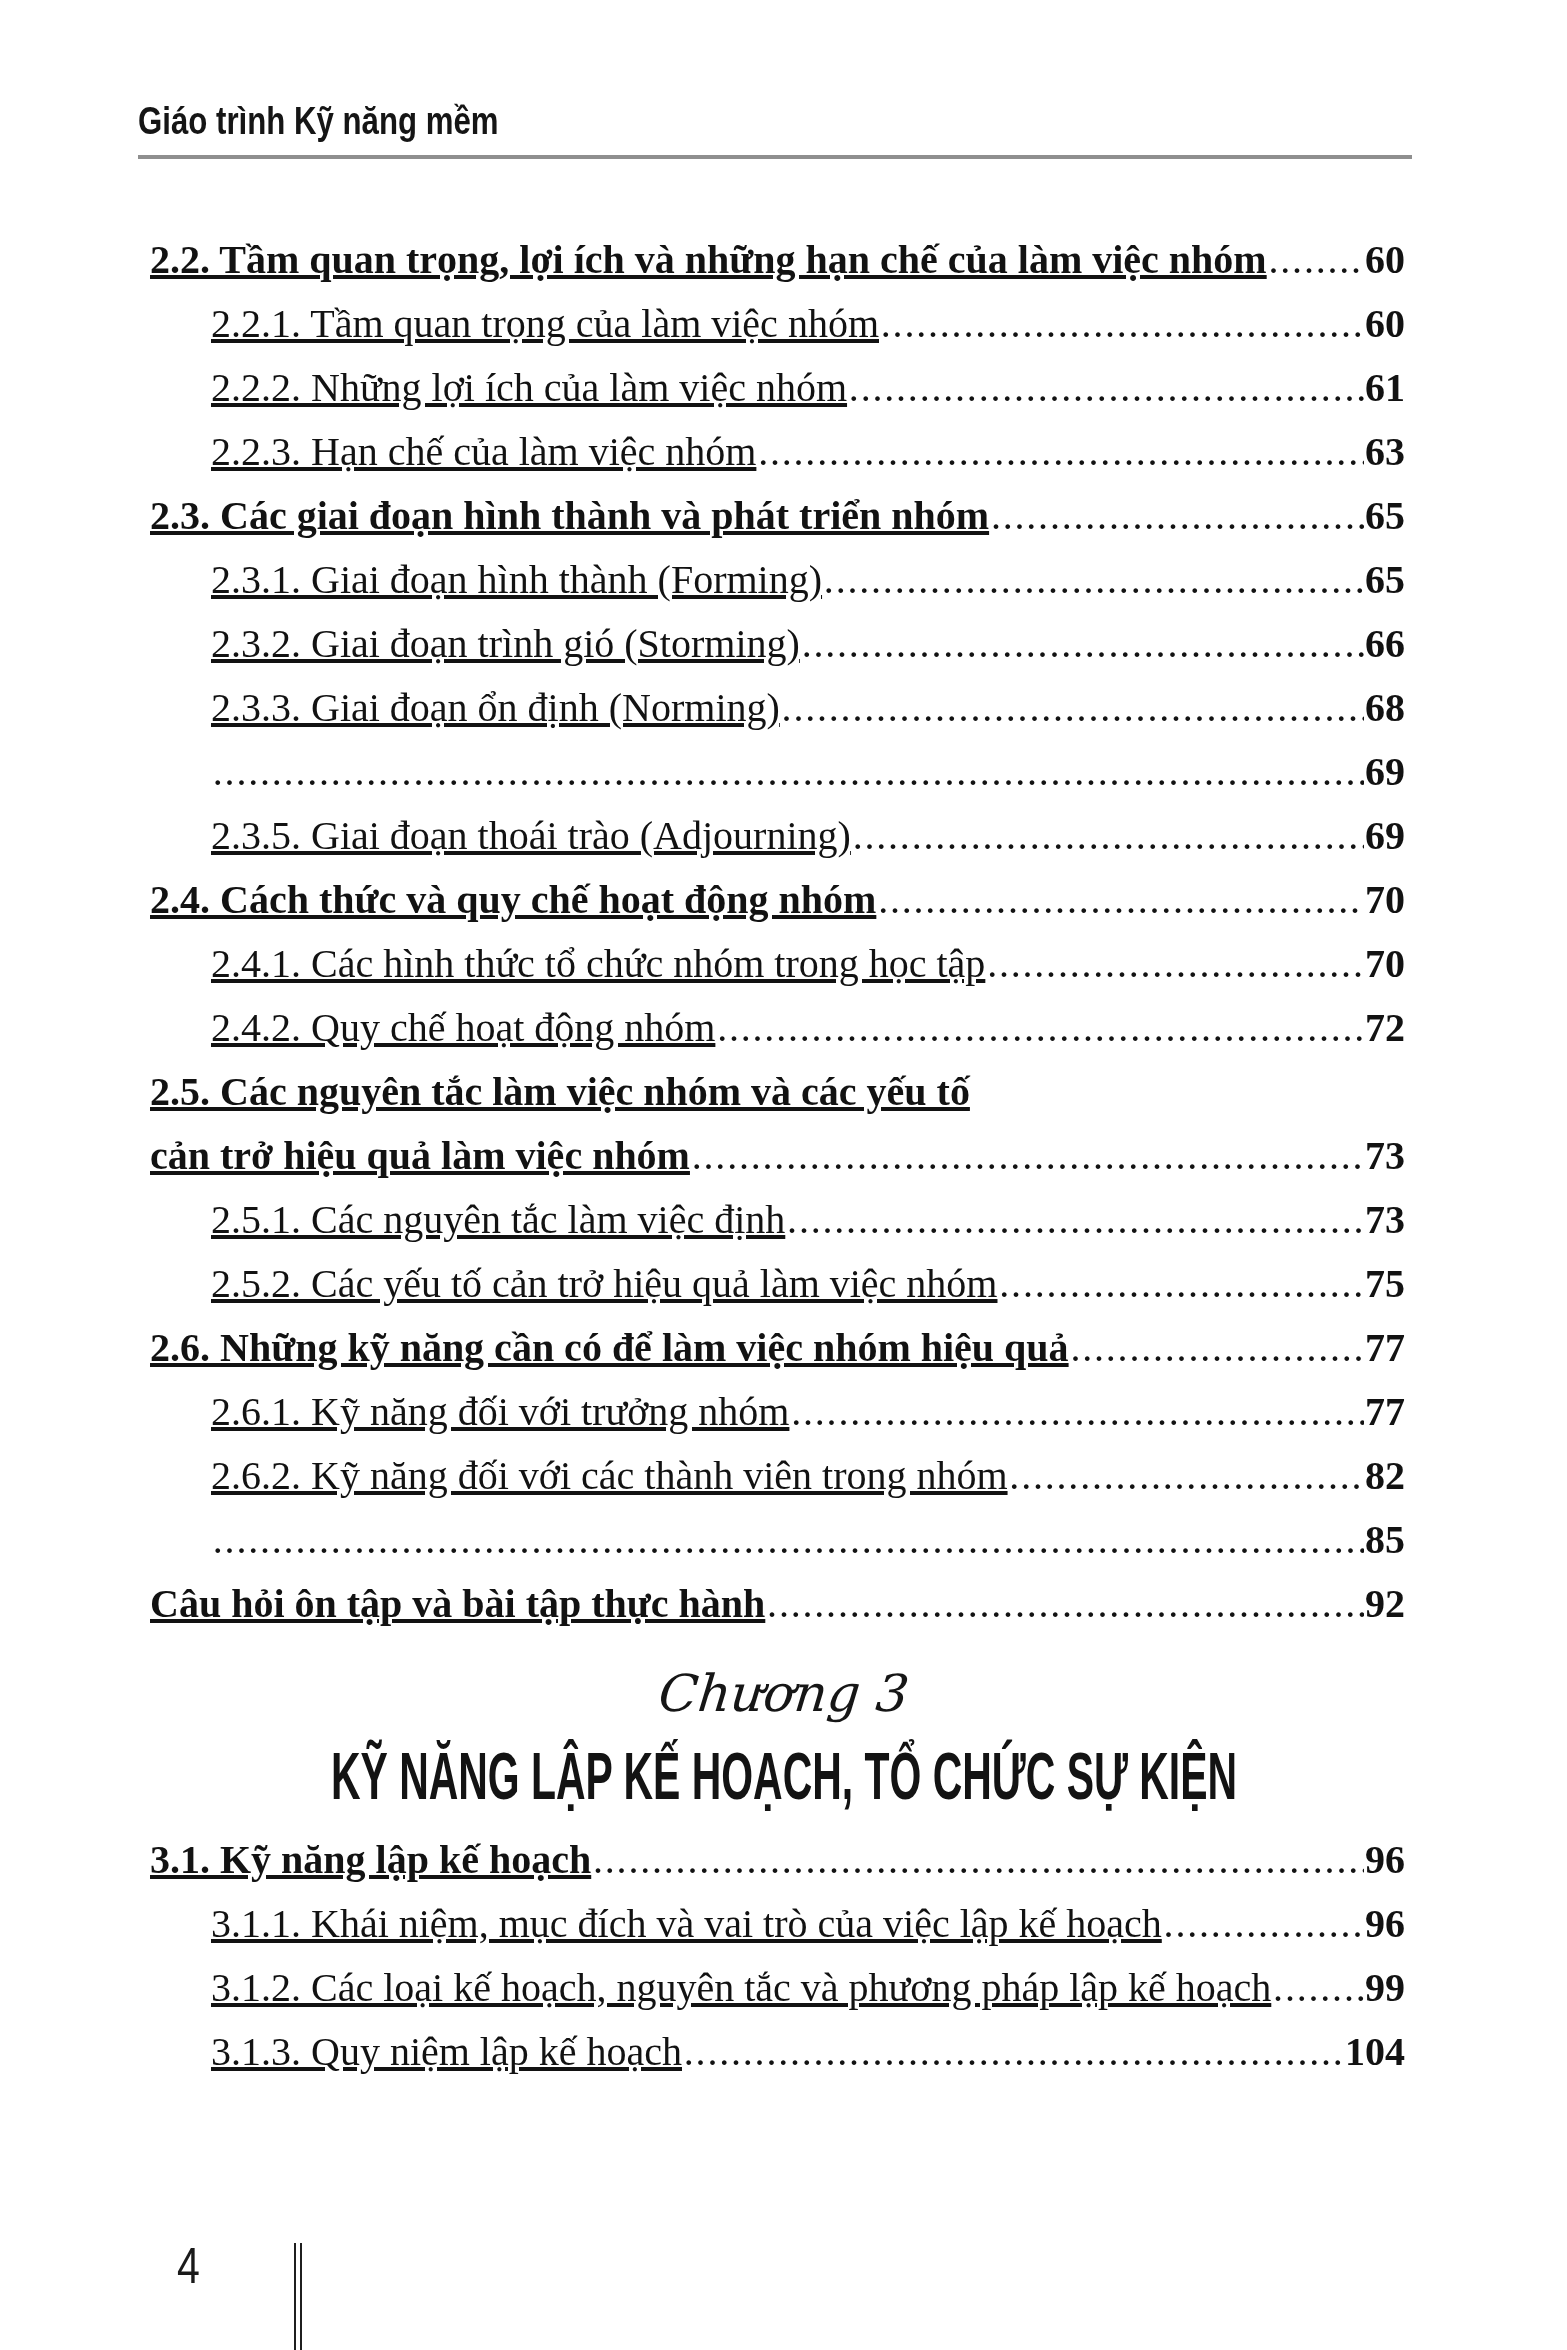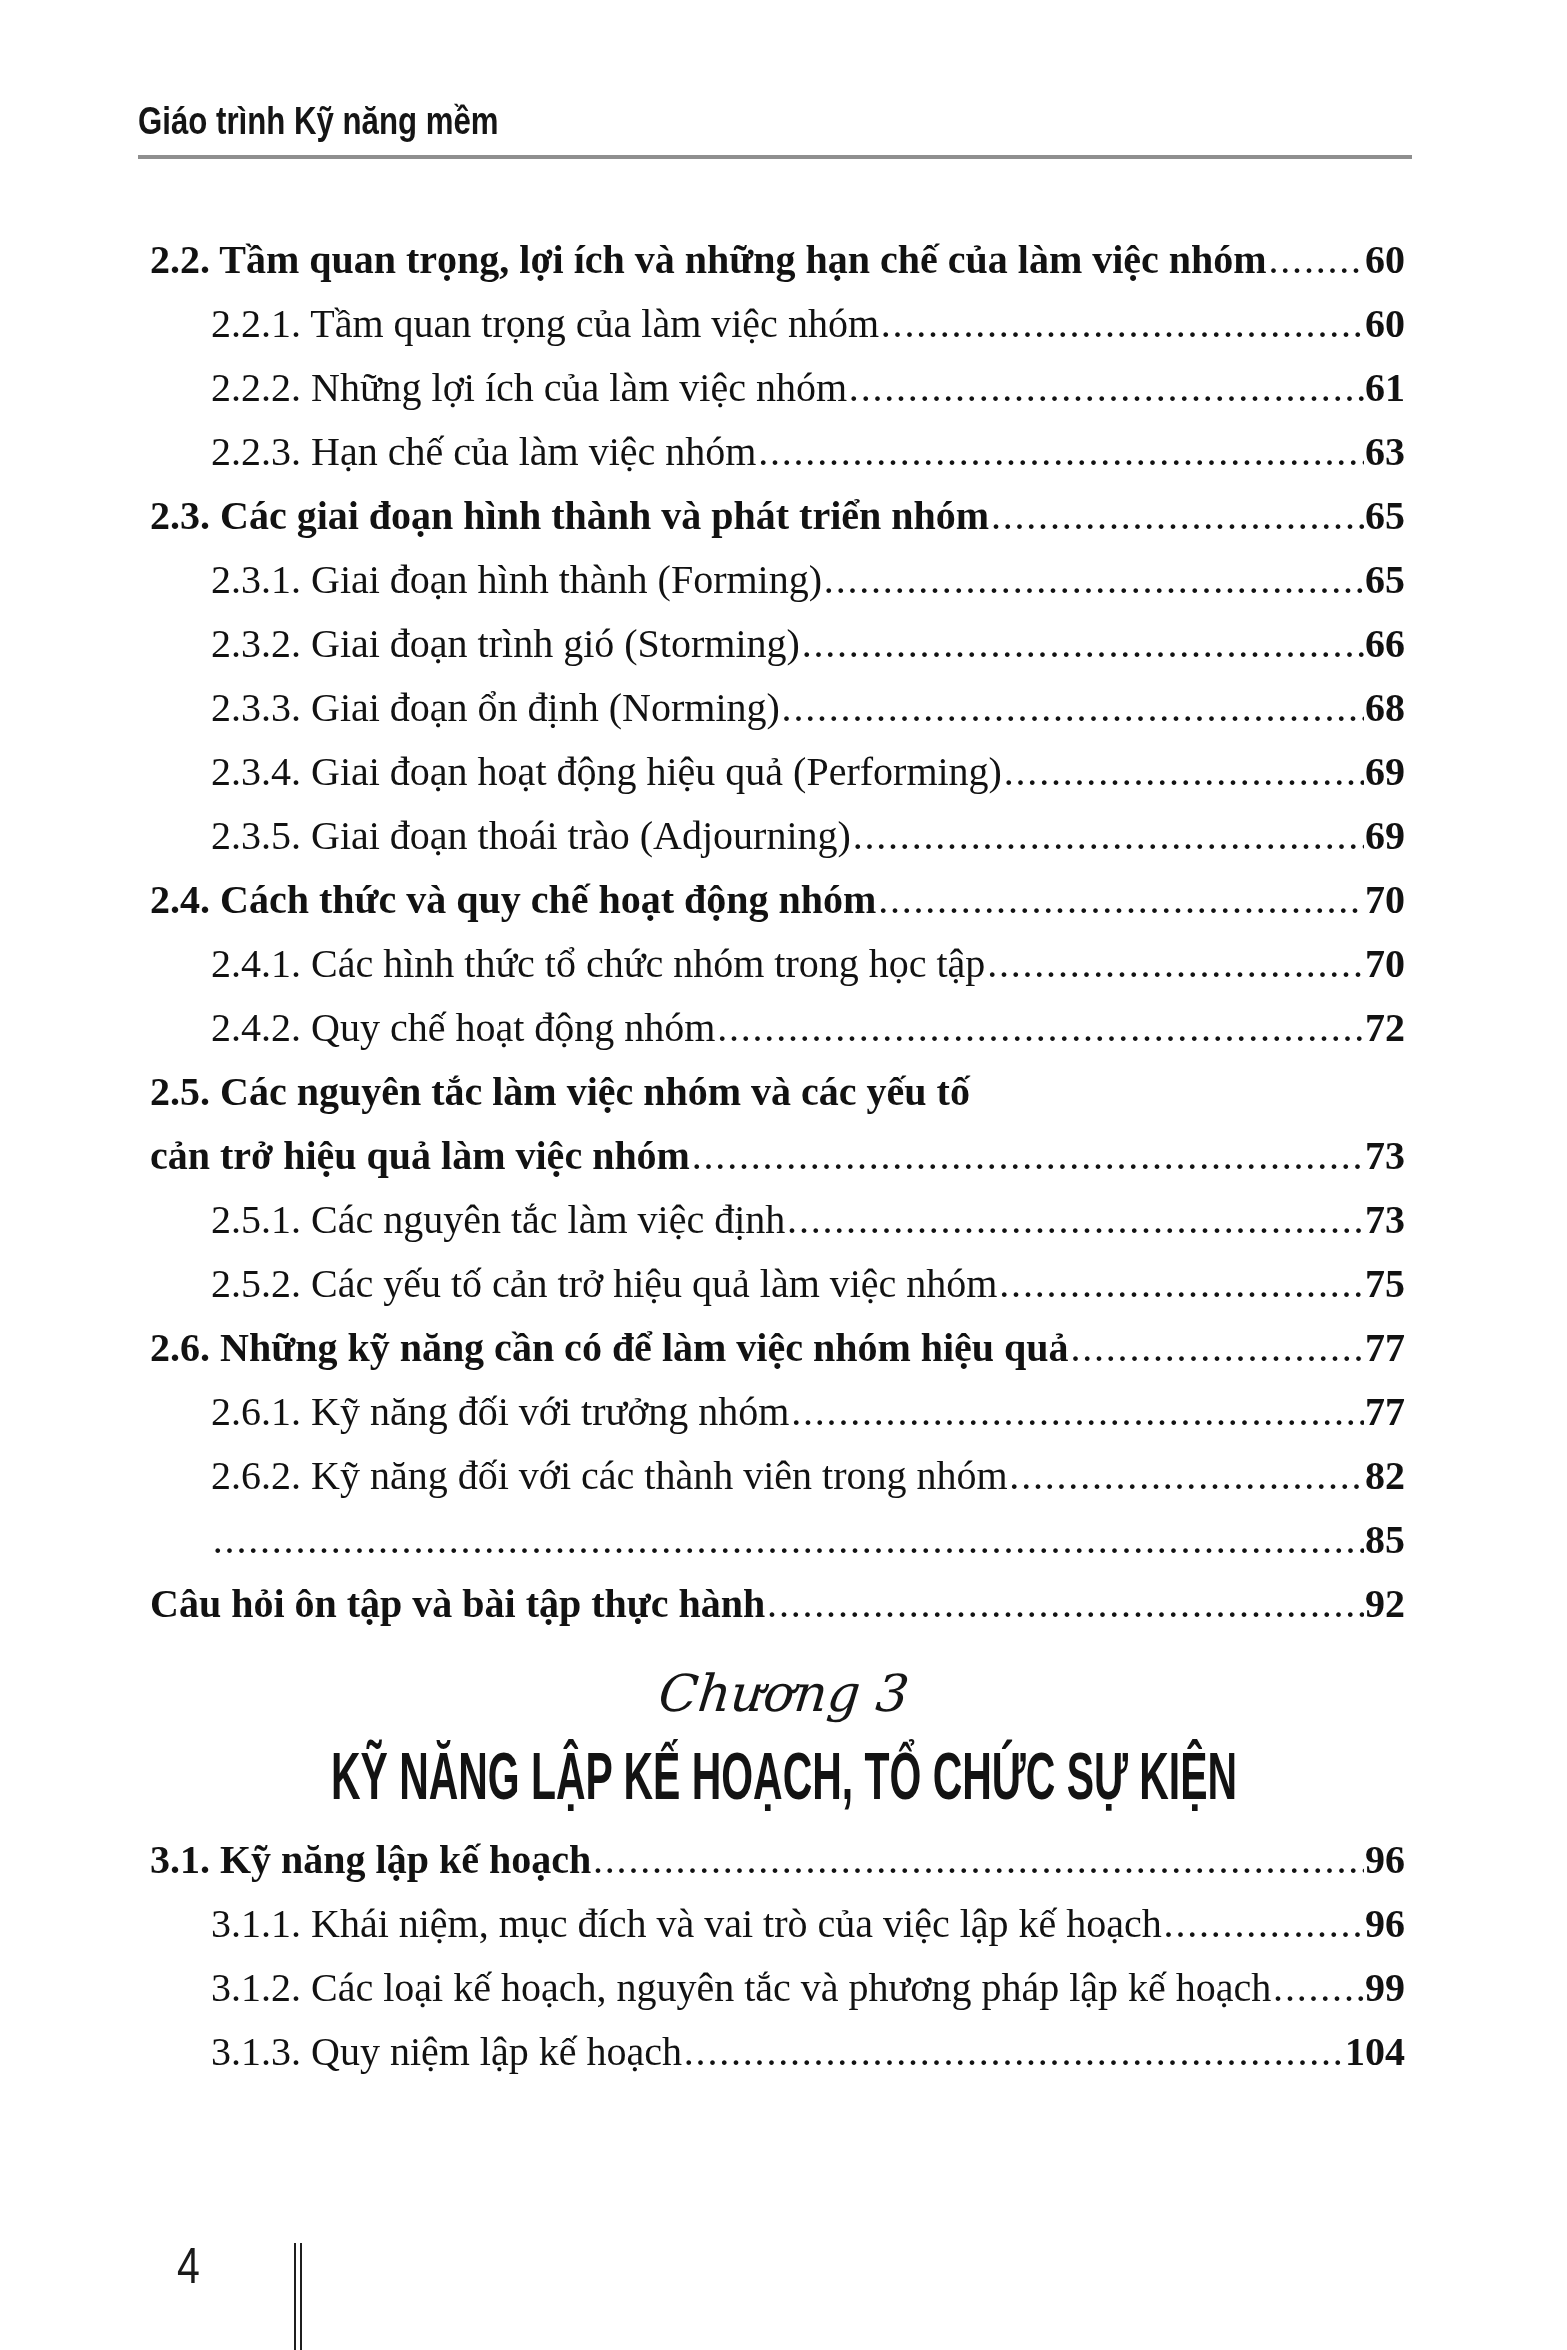--- a/index.html
+++ b/index.html
@@ -29,21 +29,21 @@
   
   .toc {
     position: absolute; left: 150px; right: 163px;
     font-size: 40px;
   }
   .toc-1 { top: 228px; }
   .toc-2 { top: 1828px; }
   .row { display: flex; align-items: baseline; line-height: 64px; }
   .row.sub { padding-left: 61px; }
   .row.bold { font-weight: bold; }
-  .t { flex: 0 0 auto; white-space: nowrap; }
+  .t { flex: 0 0 auto; white-space: nowrap; text-decoration: underline; }
   .leader {
     flex: 1 1 0; min-width: 0;
     overflow: hidden; white-space: nowrap;
     font-weight: normal; letter-spacing: 1.8px;
     margin-left: 1.8px; margin-right: 0.9px;
   }
   .page-num { flex: 0 0 auto; white-space: nowrap; font-weight: bold; }
 
   
   .chap-label {
@@ -121,21 +121,20 @@
         <span class="t">2.3.2. Giai đoạn trình gió (Storming)</span>
         <span class="leader">..............................................................................................................................................................................................................................................................................................................................................................</span>
         <span class="page-num">66</span>
       </div>
       <div class="row sub">
         <span class="t">2.3.3. Giai đoạn ổn định (Norming)</span>
         <span class="leader">..............................................................................................................................................................................................................................................................................................................................................................</span>
         <span class="page-num">68</span>
       </div>
       <div class="row sub">
-        <span class="t">2.3.4. Giai đoạn hoạt động hiệu quả (Performing)</span>
         <span class="leader">..............................................................................................................................................................................................................................................................................................................................................................</span>
         <span class="page-num">69</span>
       </div>
       <div class="row sub">
         <span class="t">2.3.5. Giai đoạn thoái trào (Adjourning)</span>
         <span class="leader">..............................................................................................................................................................................................................................................................................................................................................................</span>
         <span class="page-num">69</span>
       </div>
       <div class="row bold">
         <span class="t">2.4. Cách thức và quy chế hoạt động nhóm</span>

